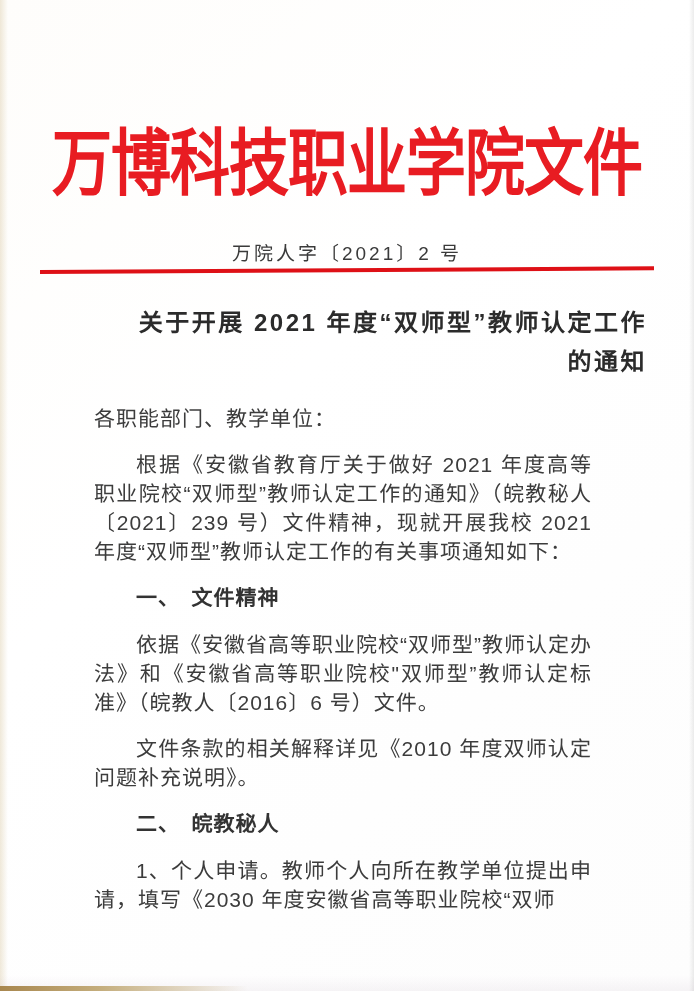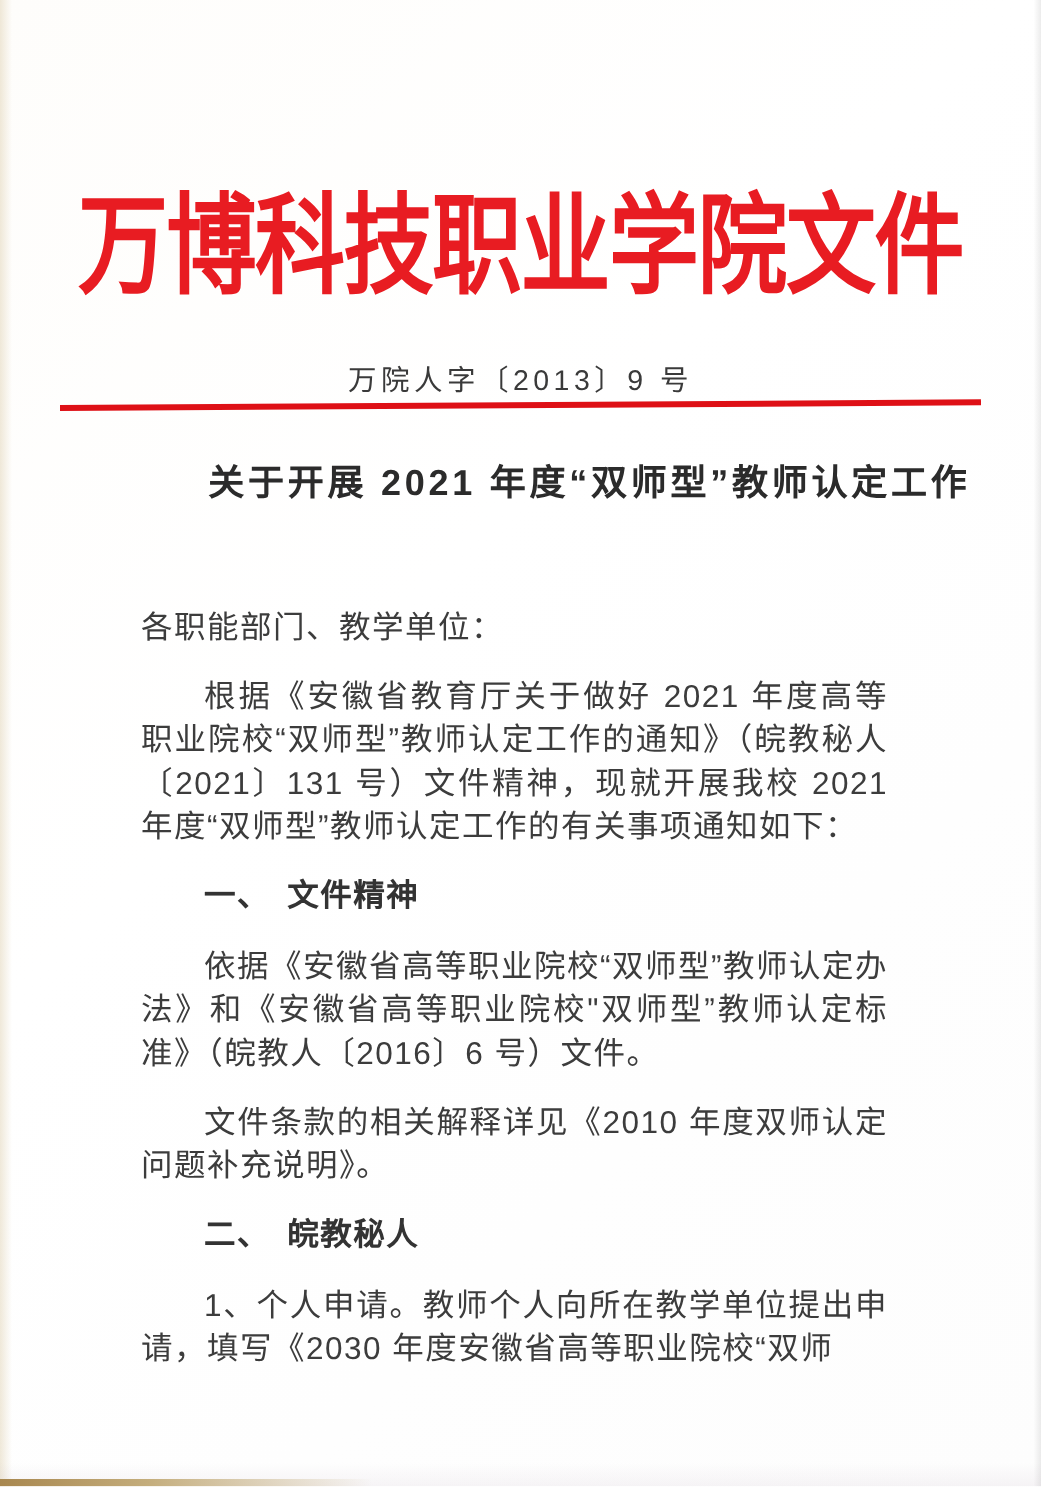--- a/index.html
+++ b/index.html
@@ -107,30 +107,31 @@
 <body>
 
 <div class="page">
   <div class="edge-left"></div>
   <div class="edge-right"></div>
   <div class="edge-bottom-haze"></div>
   <div class="edge-bottom-strip"></div>
 
   <div class="org-title" style="color: rgb(232, 28, 34);">万博科技职业学院文件</div>
 
-  <div class="doc-number">万院人字〔2013〕9 号</div>
+  <div class="doc-number">万院人字〔2021〕2 号</div>
 
   <div class="red-line" style="background: rgb(222, 16, 22);"></div>
 
   <div class="doc-title">
     <div>关于开展 2021 年度“双师型”教师认定工作</div>
+    <div>的通知</div>
   </div>
 
   <main class="doc-body">
       <p class="blk blk-salutation">各职能部门、教学单位：</p>
-      <p class="blk blk-paragraph">根据《安徽省教育厅关于做好 2021 年度高等职业院校“双师型”教师认定工作的通知》（皖教秘人〔2021〕131 号）文件精神，现就开展我校 2021 年度“双师型”教师认定工作的有关事项通知如下：</p>
+      <p class="blk blk-paragraph">根据《安徽省教育厅关于做好 2021 年度高等职业院校“双师型”教师认定工作的通知》（皖教秘人〔2021〕239 号）文件精神，现就开展我校 2021 年度“双师型”教师认定工作的有关事项通知如下：</p>
       <p class="blk blk-heading">一、　文件精神</p>
       <p class="blk blk-paragraph">依据《安徽省高等职业院校“双师型”教师认定办法》和《安徽省高等职业院校"双师型”教师认定标准》（皖教人〔2016〕6 号）文件。</p>
       <p class="blk blk-paragraph">文件条款的相关解释详见《2010 年度双师认定问题补充说明》。</p>
       <p class="blk blk-heading">二、　皖教秘人</p>
       <p class="blk blk-paragraph">1、个人申请。教师个人向所在教学单位提出申请，填写《2030 年度安徽省高等职业院校“双师</p>
     </main>
 </div>
 
 </body></html>

